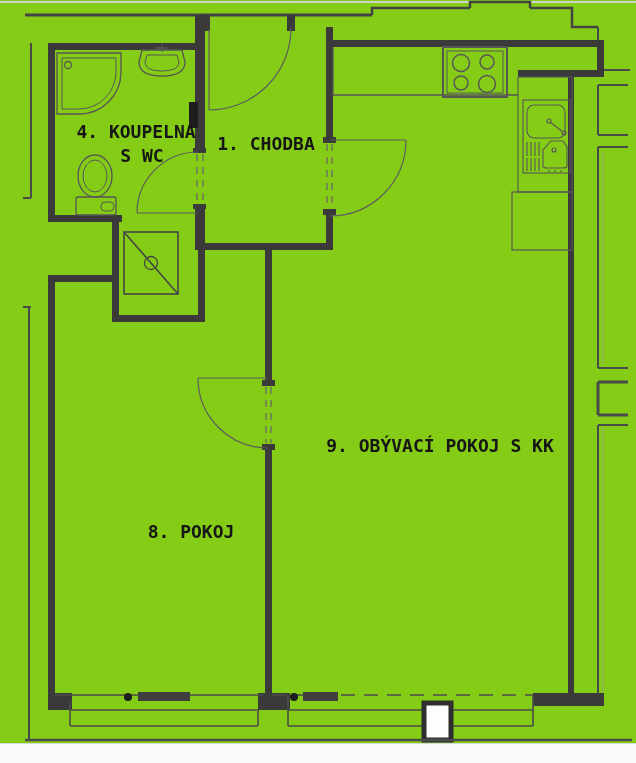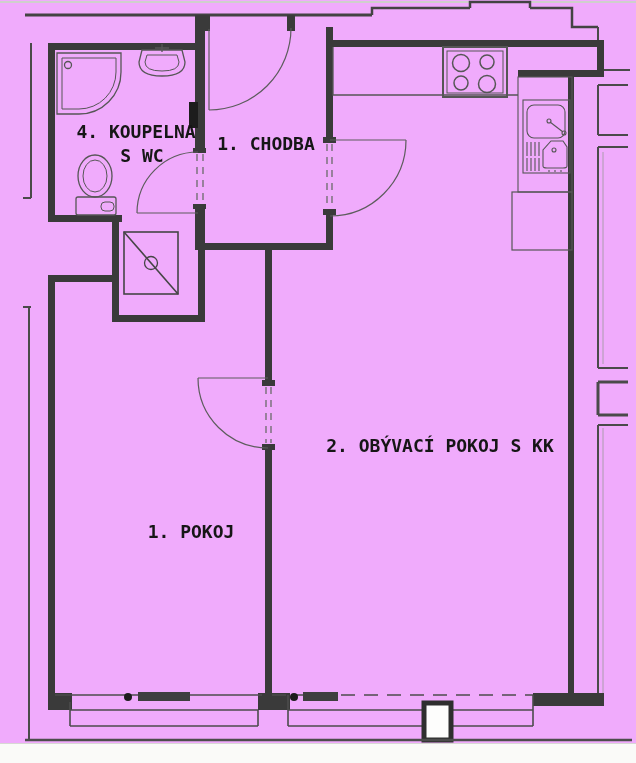--- a/index.html
+++ b/index.html
@@ -1,19 +1,19 @@
 <!DOCTYPE html>
 <html><head>
 <meta charset="utf-8">
 <style>
   html,body{margin:0;padding:0;background:#fff;}
   #plan{
     position:relative;
     width:636px;height:763px;
-    background:#f0abfc;
+    background:#84cc16;
     overflow:hidden;
     font-family:"DejaVu Sans Mono","Liberation Mono",monospace;
   }
   #plan svg{position:absolute;left:0;top:0;}
   .room-label{
     position:absolute;
     transform:translate(-50%,-50%);
     font-weight:bold;
     font-size:18px;
     letter-spacing:0px;
@@ -185,17 +185,17 @@
     <circle cx="128" cy="697" r="4" fill="#1d1d1d"></circle>
     <rect x="138" y="692" width="52" height="9"></rect>
     <circle cx="294" cy="697" r="4" fill="#1d1d1d"></circle>
     <rect x="303" y="692" width="35" height="9"></rect>
   </g>
 </svg>
 
 <div class="room-label" style="left:136px;top:131px">4. KOUPELNA</div>
 <div class="room-label" style="left:142px;top:155px">S WC</div>
 <div class="room-label" style="left:266px;top:143px">1. CHODBA</div>
-<div class="room-label" style="left:440px;top:445px">2. OBÝVACÍ POKOJ S KK</div>
-<div class="room-label" style="left:191px;top:531px">1. POKOJ</div>
+<div class="room-label" style="left:440px;top:445px">9. OBÝVACÍ POKOJ S KK</div>
+<div class="room-label" style="left:191px;top:531px">8. POKOJ</div>
 
 <div class="scan-strip"></div>
 </div>
 
 </body></html>

